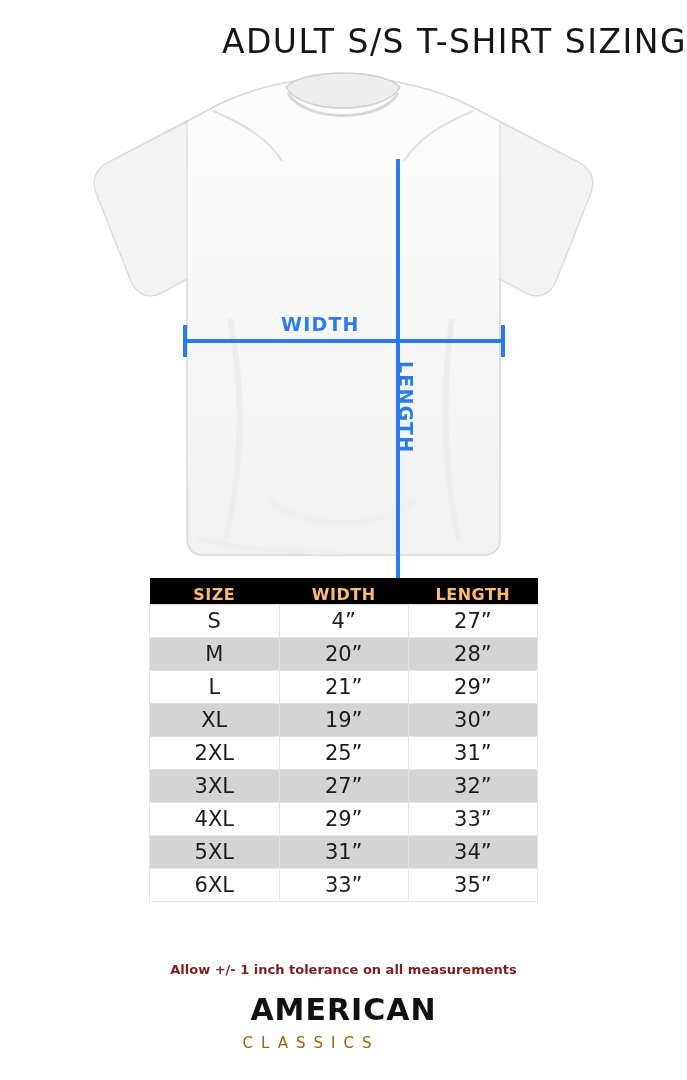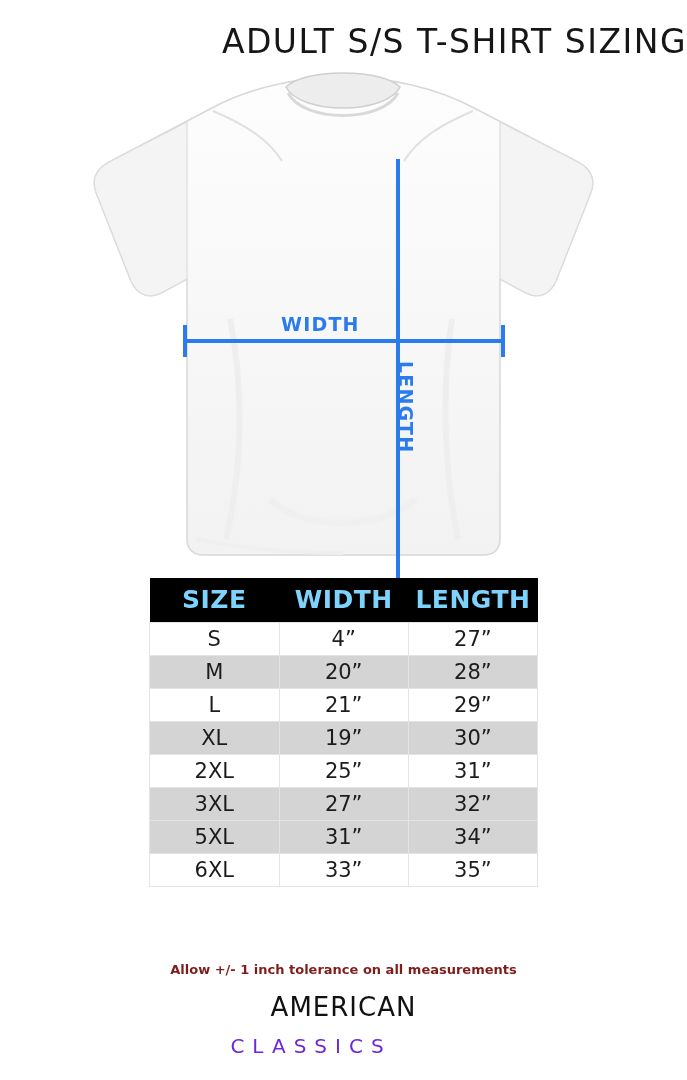--- a/index.html
+++ b/index.html
@@ -101,24 +101,24 @@
   .size-table {
     position: absolute;
     left: 149px;
     top: 578px;
     width: 389px;
     border-collapse: collapse;
     font-family: "DejaVu Sans", sans-serif;
   }
   .size-table th {
     background: #000000;
-    color: #7dd3fc;
-    font-size: 25px;
-    font-weight: bold;
-    padding: 7px 0 8px 0;
+    color: #fdba74;
+    font-size: 16px;
+    font-weight: bold;
+    padding: 7px 0 0 0;
     letter-spacing: 0.5px;
   }
   .size-table td {
     font-size: 21px;
     font-weight: 400;
     text-align: center;
     padding: 4px 0 4px 0;
     color: #1c1c1c;
     border: 1px solid #e4e4e4;
   }
@@ -143,35 +143,35 @@
     font-weight: bold;
     color: #7f1d1d;
     font-family: "DejaVu Sans", sans-serif;
   }
   .brand-main {
     position: absolute;
     top: 992px;
     left: 0;
     width: 687px;
     text-align: center;
-    font-size: 26px;
-    font-weight: normal;
+    font-size: 30px;
+    font-weight: bold;
     letter-spacing: 1px;
     color: #111111;
     font-family: "DejaVu Sans", sans-serif;
   }
   .brand-sub {
     position: absolute;
     top: 1034px;
     left: 0;
     width: 622px;
     text-align: center;
-    font-size: 20px;
+    font-size: 15px;
     letter-spacing: 8px;
-    color: #6d28d9;
+    color: #a16207;
     font-family: "DejaVu Sans", sans-serif;
   }
 </style>
 </head>
 <body>
 
 <h1 class="page-title">ADULT S/S T-SHIRT SIZING</h1>
 
 <div class="shirt-area">
   <svg class="shirt-svg" width="687" height="495" viewBox="0 0 687 495">
@@ -268,20 +268,25 @@
     <tr class="odd">
       <td>2XL</td>
       <td>25”</td>
       <td>31”</td>
     </tr>
     <tr class="even">
       <td>3XL</td>
       <td>27”</td>
       <td>32”</td>
     </tr>
+    <tr class="odd">
+      <td>4XL</td>
+      <td>29”</td>
+      <td>33”</td>
+    </tr>
     <tr class="even">
       <td>5XL</td>
       <td>31”</td>
       <td>34”</td>
     </tr>
     <tr class="odd">
       <td>6XL</td>
       <td>33”</td>
       <td>35”</td>
     </tr>

